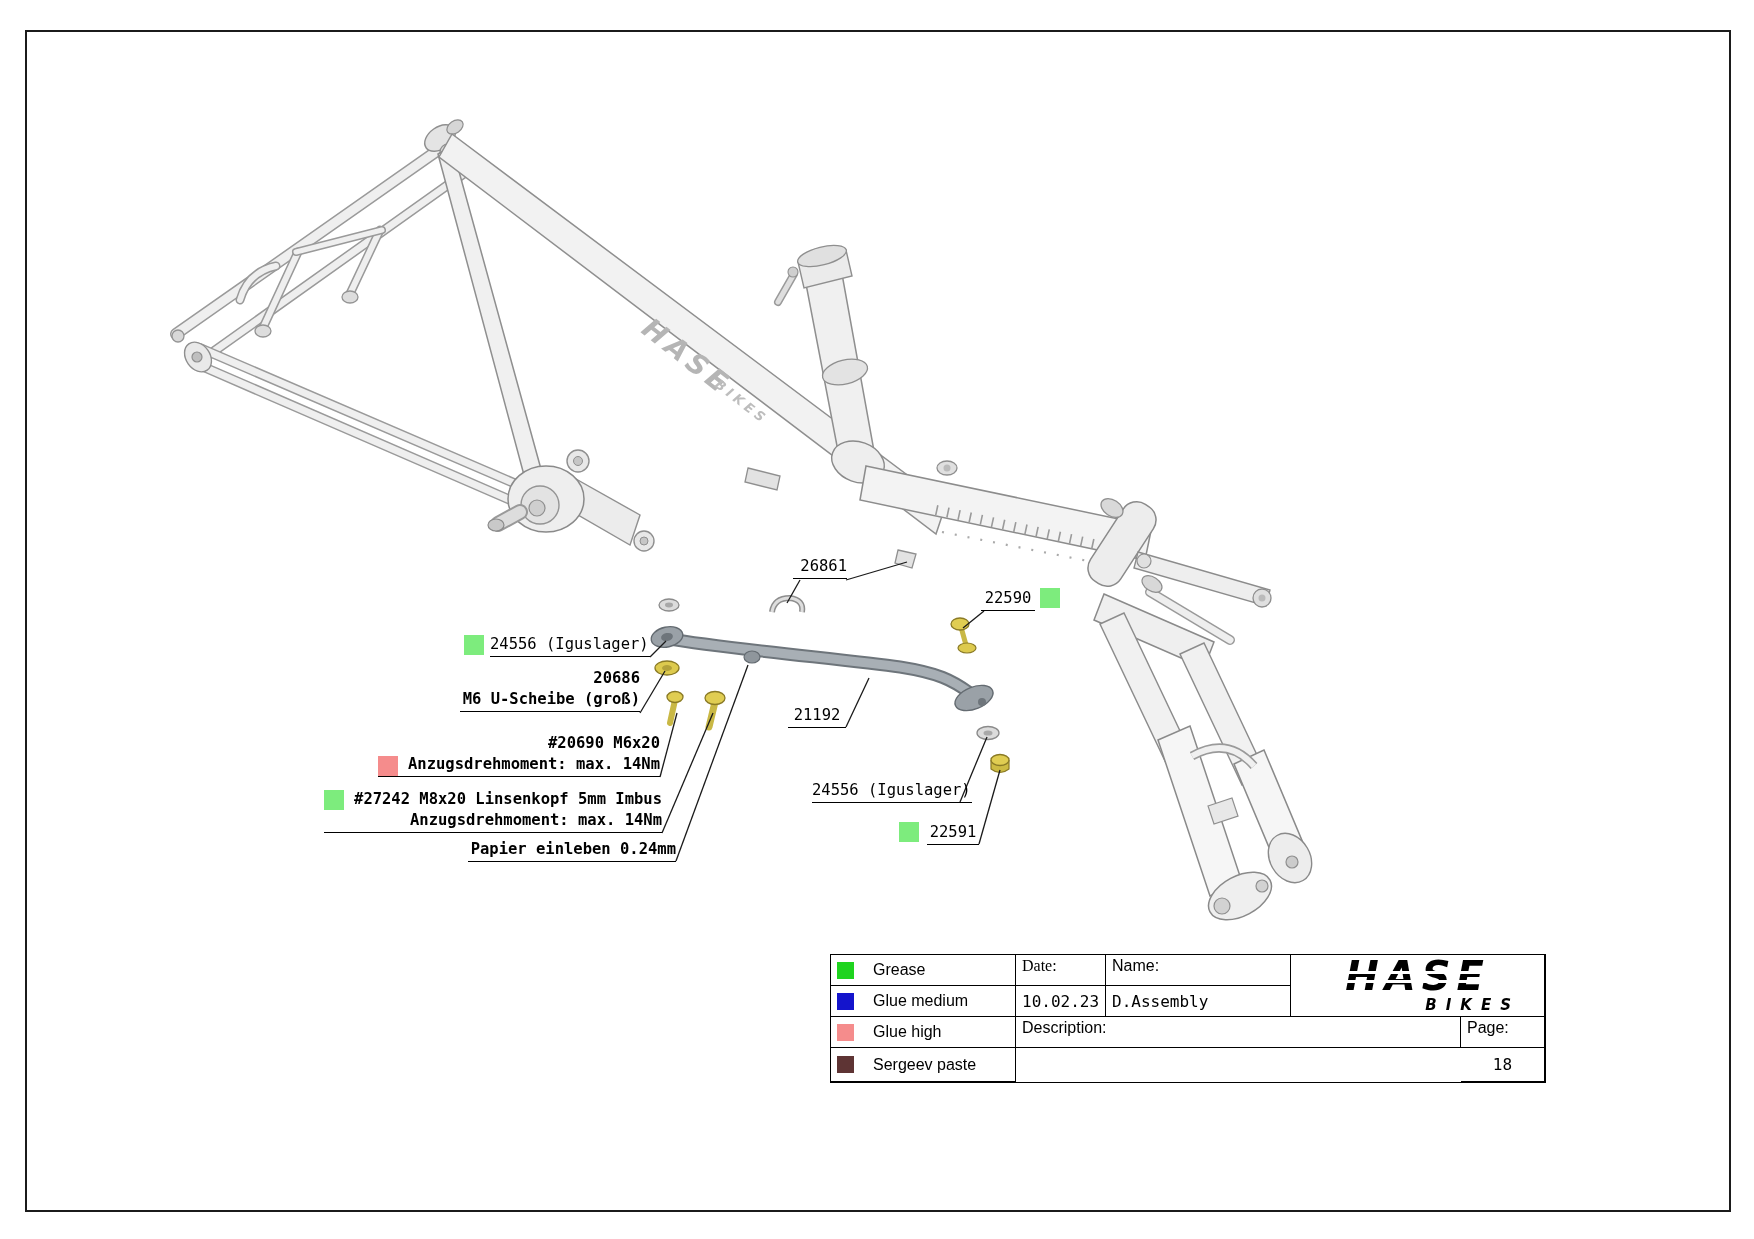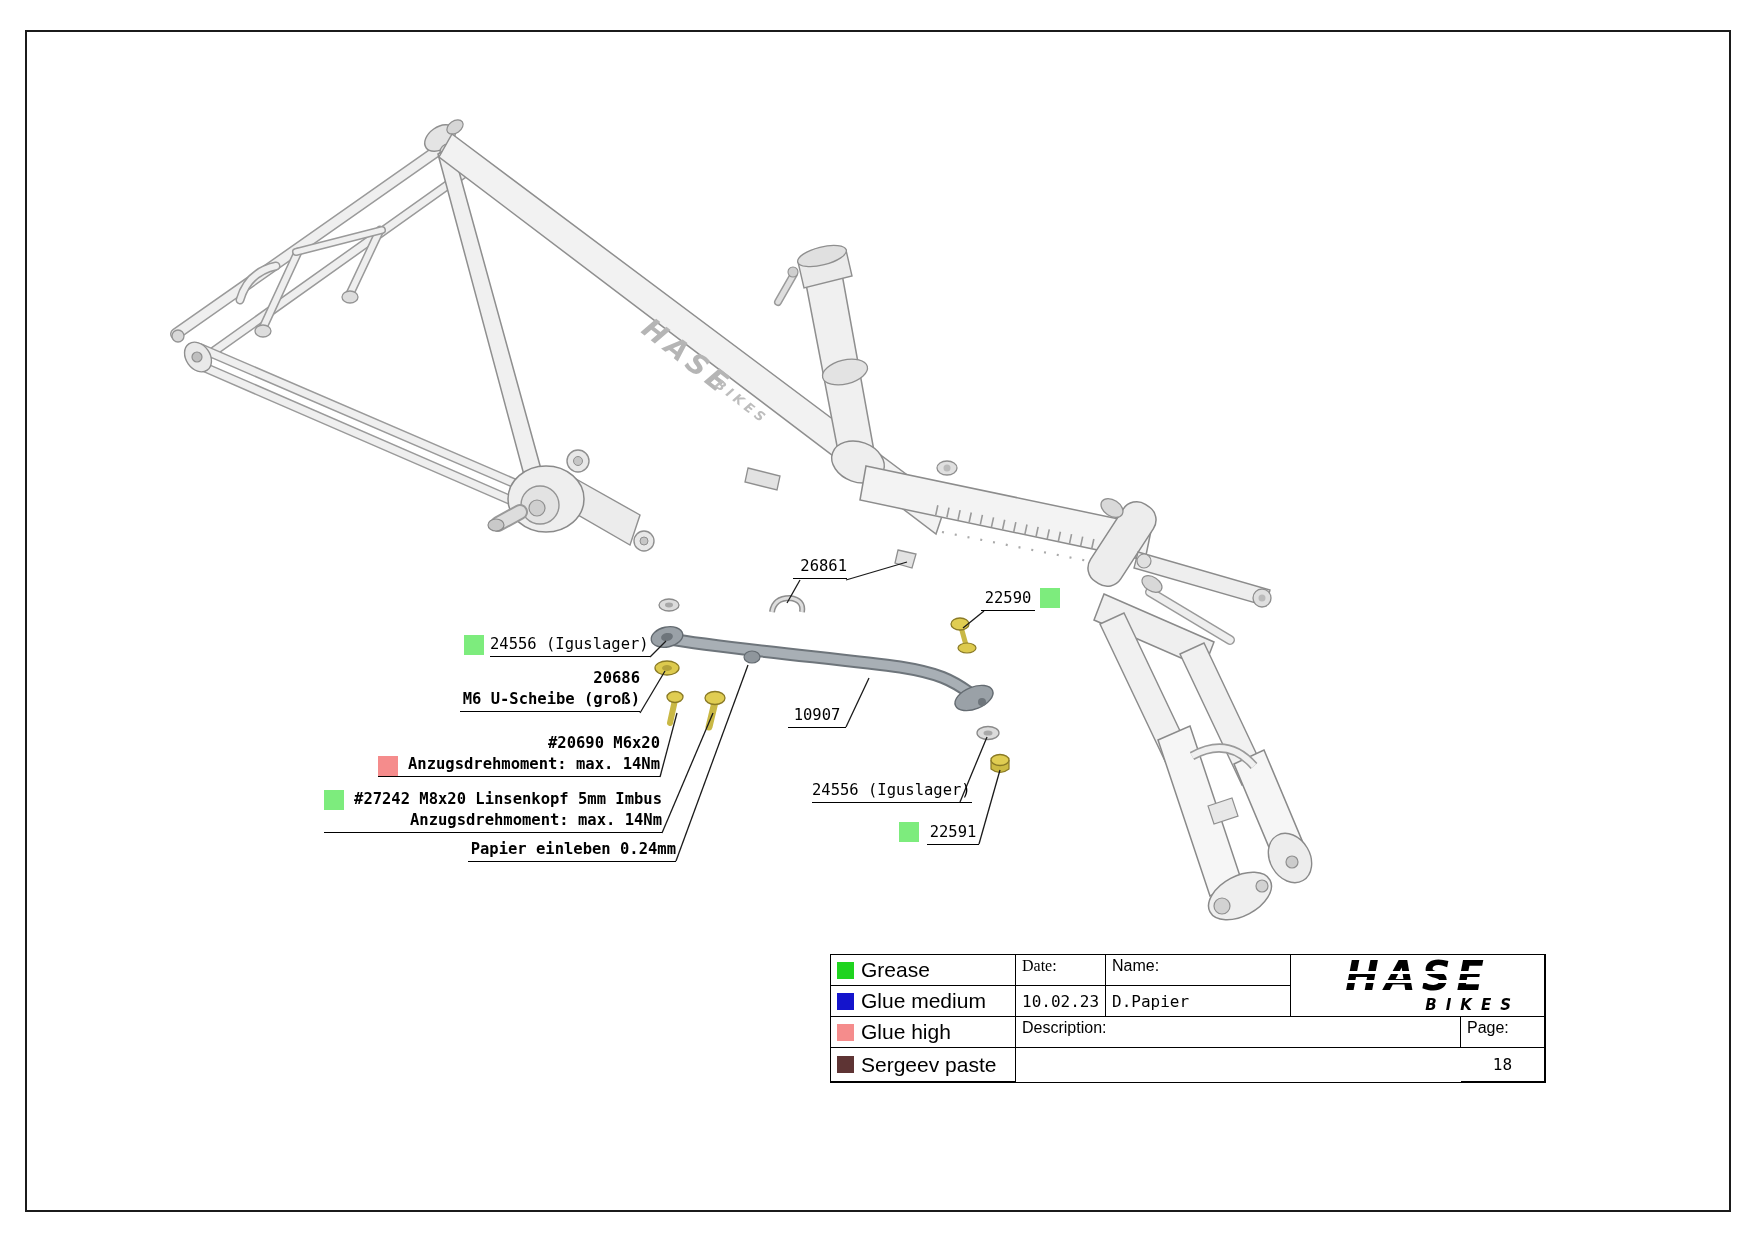--- a/index.html
+++ b/index.html
@@ -23,21 +23,21 @@
   .sq.abs{position:absolute;}
   .co .sq-in{position:absolute;left:0;width:20px;height:20px;}
 
   
   .tb{position:absolute;left:830px;top:954px;width:714px;height:127px;
       border:1.6px solid #000;display:grid;
       grid-template-columns:185px 90px 185px 170px 1fr;
       grid-template-rows:31px 31px 31px 1fr;background:#fff;}
   .tb .cell{border-right:1.4px solid #000;border-bottom:1.4px solid #000;
             padding:2px 6px;box-sizing:border-box;overflow:hidden;}
-  .tb .legend-row{display:flex;align-items:center;gap:7px;font-size:21px;}
+  .tb .legend-row{display:flex;align-items:center;gap:19px;font-size:16px;}
   .tb .legend-sq{width:17px;height:17px;flex:0 0 17px;}
   .tb .lab{font-size:16px;}
   .tb .val{font-family:"DejaVu Sans Mono",monospace;font-size:16px;
            display:flex;align-items:center;}
   .tb .val.center{justify-content:center;}
   .tb .logo-cell{display:flex;flex-direction:column;align-items:center;
                  justify-content:center;}
   .logo-hase{font-family:"DejaVu Sans",sans-serif;font-style:italic;font-weight:bold;
              font-size:40px;letter-spacing:6px;line-height:0.95;position:relative;}
   .logo-hase::before,.logo-hase::after{content:"";position:absolute;left:-4px;right:-4px;
@@ -230,21 +230,21 @@
     <span class="sq-in" style="top: 1px; background-color: rgb(125, 236, 125);"></span>
     <span class="ln">#27242 M8x20 Linsenkopf 5mm Imbus</span>
     <span class="ln">Anzugsdrehmoment: max. 14Nm</span>
   </div>
 
   <div class="co right" style="left:468px;top:839px;width:208px;">
     <span>Papier einleben 0.24mm</span>
   </div>
 
   <div class="co center" style="left:788px;top:705px;width:58px;">
-    <span>10907</span>
+    <span>21192</span>
   </div>
 
   <div class="co" style="left:812px;top:780px;width:160px;">
     <span>24556 (Iguslager)</span>
   </div>
 
   <span class="sq abs" style="left: 899px; top: 822px; background-color: rgb(125, 236, 125);"></span>
   <div class="co center" style="left:927px;top:822px;width:52px;">
     <span>22591</span>
   </div>
@@ -270,21 +270,21 @@
 
     <div class="cell lab" style="grid-area:1/2/2/3;font-family:Liberation Serif, serif;">Date:</div>
     <div class="cell lab" style="grid-area:1/3/2/4;">Name:</div>
 
     <div class="cell logo-cell" style="grid-area:1/4/3/6;">
       <div class="logo-hase">HASE</div>
       <div class="logo-bikes">BIKES</div>
     </div>
 
     <div class="cell val" style="grid-area:2/2/3/3;">10.02.23</div>
-    <div class="cell val" style="grid-area:2/3/3/4;">D.Papier</div>
+    <div class="cell val" style="grid-area:2/3/3/4;">D.Assembly</div>
 
     <div class="cell lab" style="grid-area:3/2/4/5;">Description:</div>
     <div class="cell lab" style="grid-area:3/5/4/6;">Page:</div>
 
     <div class="cell val center" style="grid-area:4/5/5/6;">18</div>
   </div>
 
 </div>
 
 </body></html>

